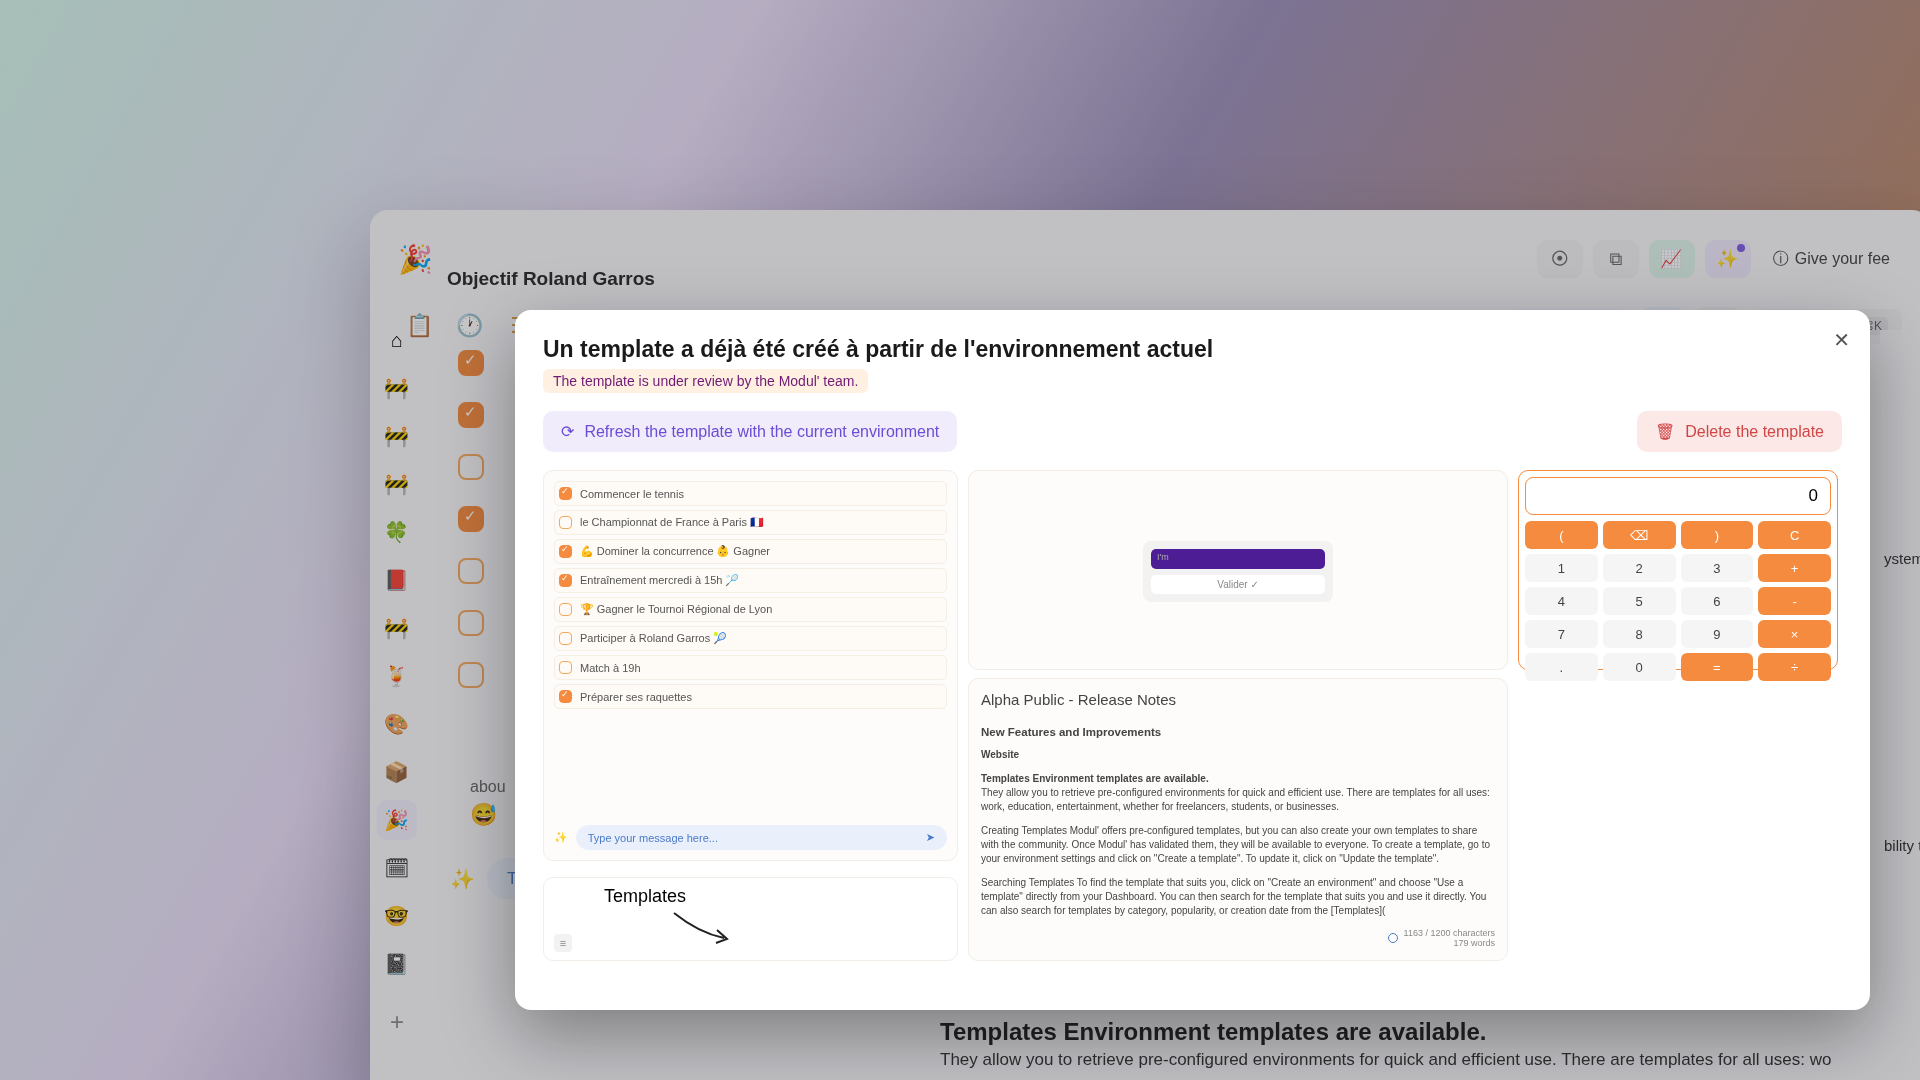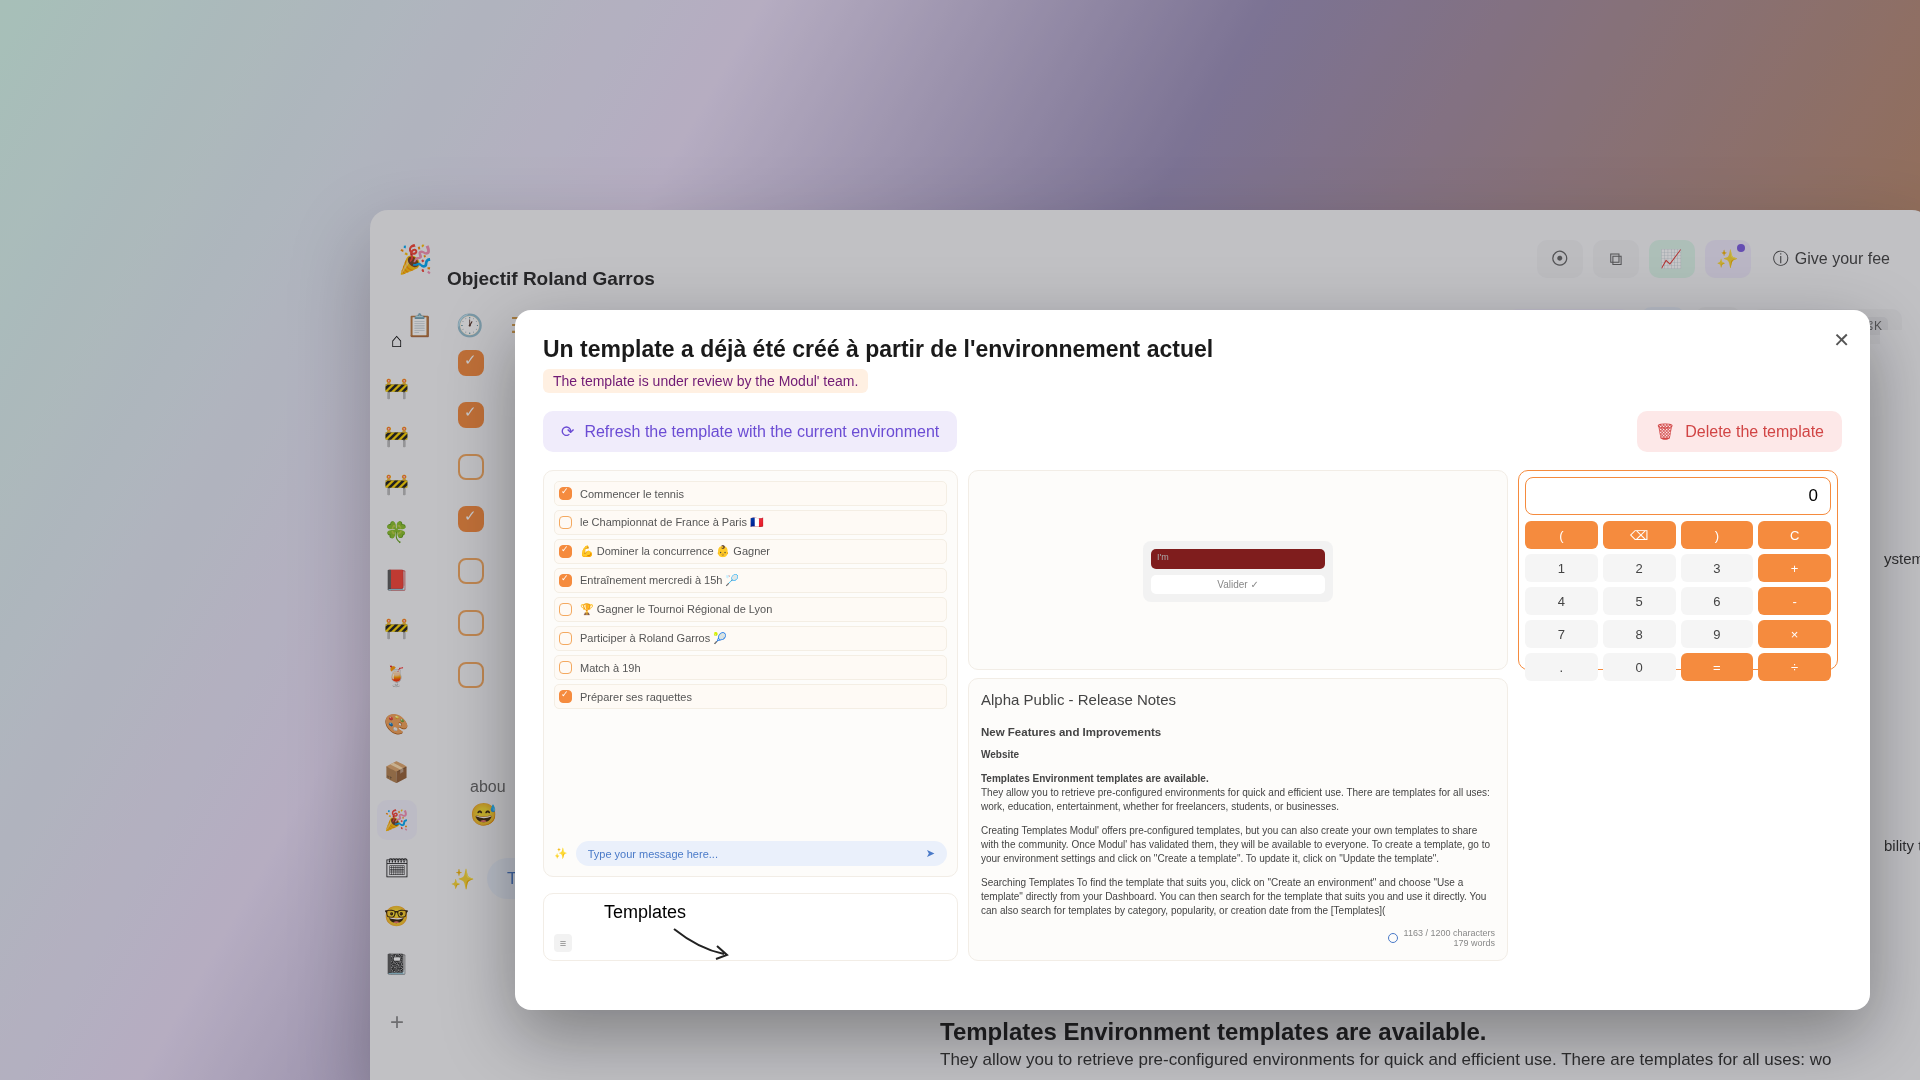--- a/index.html
+++ b/index.html
@@ -43,25 +43,25 @@
 .refresh-btn { background: #f0ecfb; color: #6b4cd4; border-radius: 10px; padding: 11px 18px; font-weight: 500; font-size: 16px; display: flex; align-items: center; gap: 10px; cursor: pointer; }
 .delete-btn { margin-left: auto; background: #fde8e8; color: #d14545; border-radius: 10px; padding: 11px 18px; font-weight: 500; font-size: 16px; display: flex; align-items: center; gap: 10px; cursor: pointer; }
 .preview-grid { display: grid; grid-template-columns: 415px 540px 320px; gap: 10px; height: 470px; }
 .preview-card { background: #fdfcfa; border: 1px solid #f2ede6; border-radius: 10px; padding: 10px; font-size: 11px; color: #555; overflow: hidden; }
 .mini-task { display: flex; align-items: center; gap: 8px; padding: 5px 4px; background: #fefaf5; border-radius: 5px; margin-bottom: 4px; font-size: 11px; border: 1px solid #f4eee4; }
 .mini-cb { width: 13px; height: 13px; border-radius: 4px; border: 1.5px solid #f4a960; flex-shrink: 0; }
 .mini-cb.ck { background: #f58b3e; border-color: #f58b3e; position: relative; }
 .mini-cb.ck::after { content: '✓'; color: #fff; font-size: 9px; position: absolute; left: 1px; top: -2px; }
 .chat-row { display: flex; align-items: center; gap: 8px; margin-top: auto; }
 .chat-input { flex: 1; background: #eaf0fb; border-radius: 16px; padding: 6px 12px; color: #4a7ac8; font-size: 11px; display: flex; justify-content: space-between; align-items: center; }
-.whiteboard { background: #fff; border: 1px solid #f2ede6; border-radius: 10px; padding: 10px; margin-top: 8px; height: 68px; font-family: cursive; font-size: 18px; position: relative; }
+.whiteboard { background: #fff; border: 1px solid #f2ede6; border-radius: 10px; padding: 10px; margin-top: 8px; height: 84px; font-family: cursive; font-size: 18px; position: relative; }
 .whiteboard svg { position: absolute; left: 125px; top: 30px; }
 .wb-tool { position: absolute; bottom: 8px; left: 10px; width: 18px; height: 18px; background: #f2f2f2; border-radius: 4px; display: flex; align-items: center; justify-content: center; font-size: 11px; color: #888; }
 .validate-card { background: #f2f2f2; border-radius: 8px; width: 190px; margin: 60px auto 0; padding: 8px; }
-.validate-input { background: #7f1d1d; border-radius: 5px; height: 20px; padding: 3px 6px; font-size: 9px; color: #aaa; margin-bottom: 6px; }
+.validate-input { background: #4c1d95; border-radius: 5px; height: 20px; padding: 3px 6px; font-size: 9px; color: #aaa; margin-bottom: 6px; }
 .validate-tag { background: #fff; border-radius: 5px; padding: 4px; font-size: 10px; text-align: center; color: #888; }
 .notes-card { grid-column: 2; padding: 12px; font-size: 11px; color: #444; }
 .notes-title { font-weight: 400; font-size: 15px; margin-bottom: 18px; }
 .notes-sub { font-weight: 700; font-size: 11.5px; margin-bottom: 10px; }
 .notes-p { margin-bottom: 10px; font-size: 10px; line-height: 1.4; }
 .char-count { text-align: right; font-size: 9px; color: #888; display: flex; align-items: center; justify-content: flex-end; gap: 6px; margin-top: auto; }
 .char-count::before { content: ''; width: 8px; height: 8px; border: 1.5px solid #4a7ac8; border-radius: 50%; }
 .calc-card { background: #fff; border: 1.5px solid #f58b3e; border-radius: 10px; padding: 6px; }
 .calc-display { border: 1.5px solid #f58b3e; border-radius: 8px; padding: 8px 12px; text-align: right; font-size: 17px; font-weight: 500; margin-bottom: 6px; background: #fff; }
 .calc-grid { display: grid; grid-template-columns: repeat(4, 1fr); gap: 5px; }

